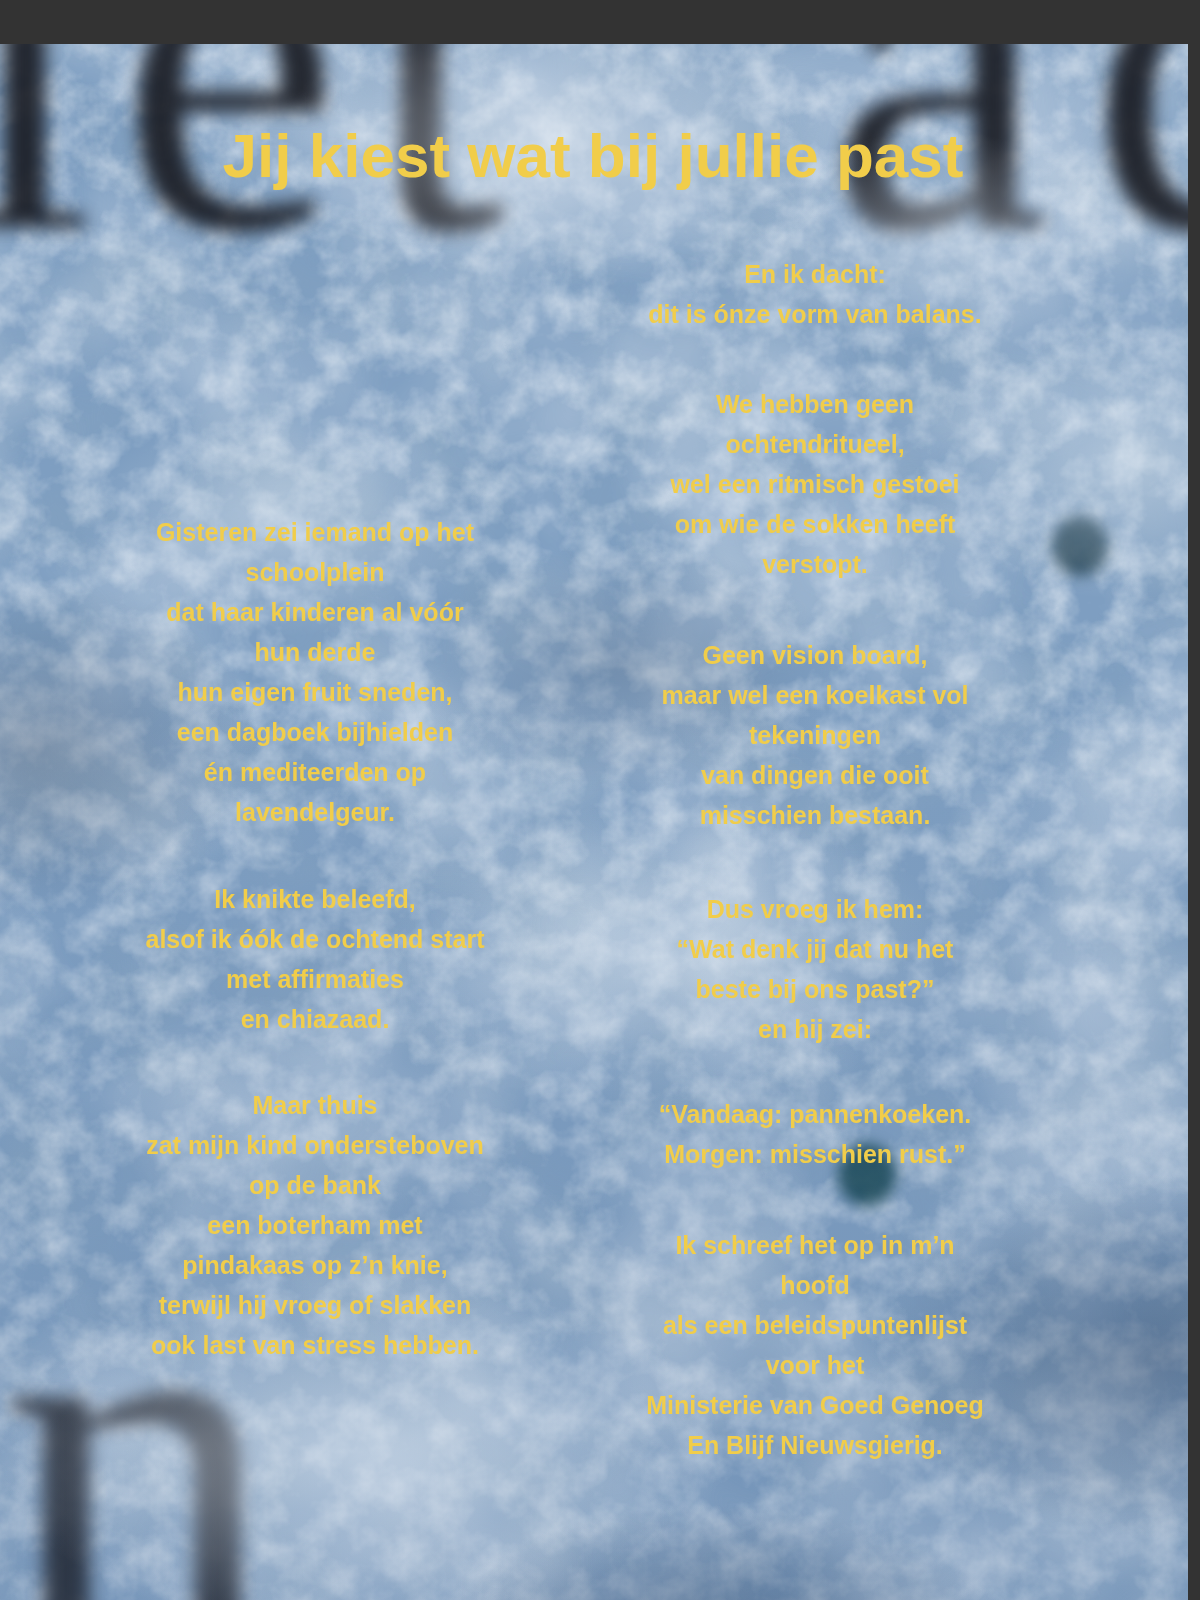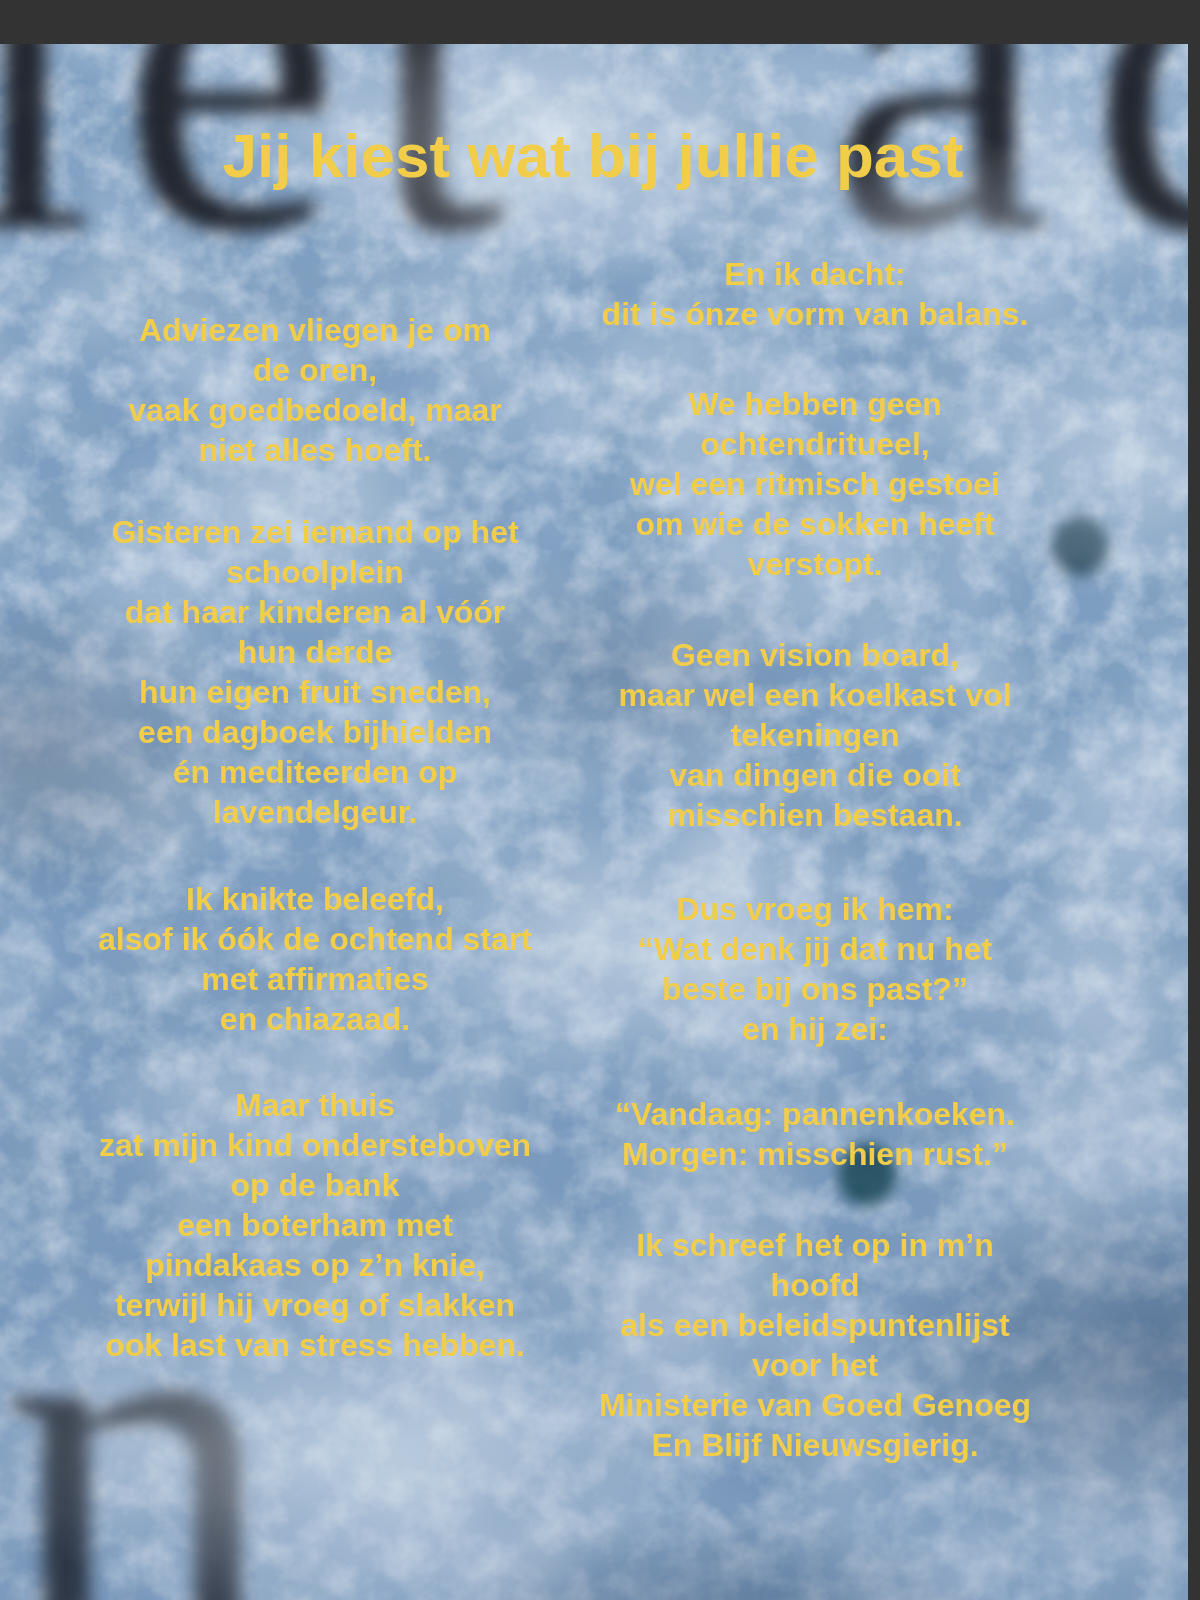--- a/index.html
+++ b/index.html
@@ -45,21 +45,21 @@
       linear-gradient(180deg, rgba(120,150,185,0) 40%, rgba(86,116,156,.22) 100%);
   }
   .txt{position:absolute;z-index:5;color:var(--yellow,#F1CD4A);text-align:center;}
   .title{
     left:0;top:78px;width:1186px;margin:0;
     font-size:62px;font-weight:bold;line-height:1.1;
     white-space:nowrap;
   }
   .stanza{
     width:600px;
-    font-size:32px;font-weight:bold;line-height:40px;
+    font-size:25px;font-weight:bold;line-height:40px;
     white-space:pre-line;
   }
   .colL{left:15px;}
   .colR{left:515px;}
   .l1{top:266px;} .l2{top:468px;} .l3{top:835px;} .l4{top:1041px;}
   .r1{top:210px;} .r2{top:340px;text-align:center;} .r3{top:591px;}
   .r4{top:845px;} .r5{top:1050px;} .r6{top:1181px;}
   .footer{
     right:42px;top:1556px;width:420px;left:auto;
     text-align:right;font-weight:bold;
@@ -106,24 +106,20 @@
   <div class="bg-letter tr">ad</div>
   <div class="bg-letter bl">n</div>
 
   <div class="speck s1"></div>
   <div class="speck s2"></div>
 
   <div class="shade"></div>
 
   <h1 class="txt title">Jij kiest wat bij jullie past</h1>
 
-  <div class="txt stanza colL l1">Adviezen vliegen je om
-de oren,
-vaak goedbedoeld, maar
-niet alles hoeft.</div>
   <div class="txt stanza colL l3">Ik knikte beleefd,
 alsof ik óók de ochtend start
 met affirmaties
 en chiazaad.</div>
   <div class="txt stanza colL l2">Gisteren zei iemand op het
 schoolplein
 dat haar kinderen al vóór
 hun derde
 hun eigen fruit sneden,
 een dagboek bijhielden

